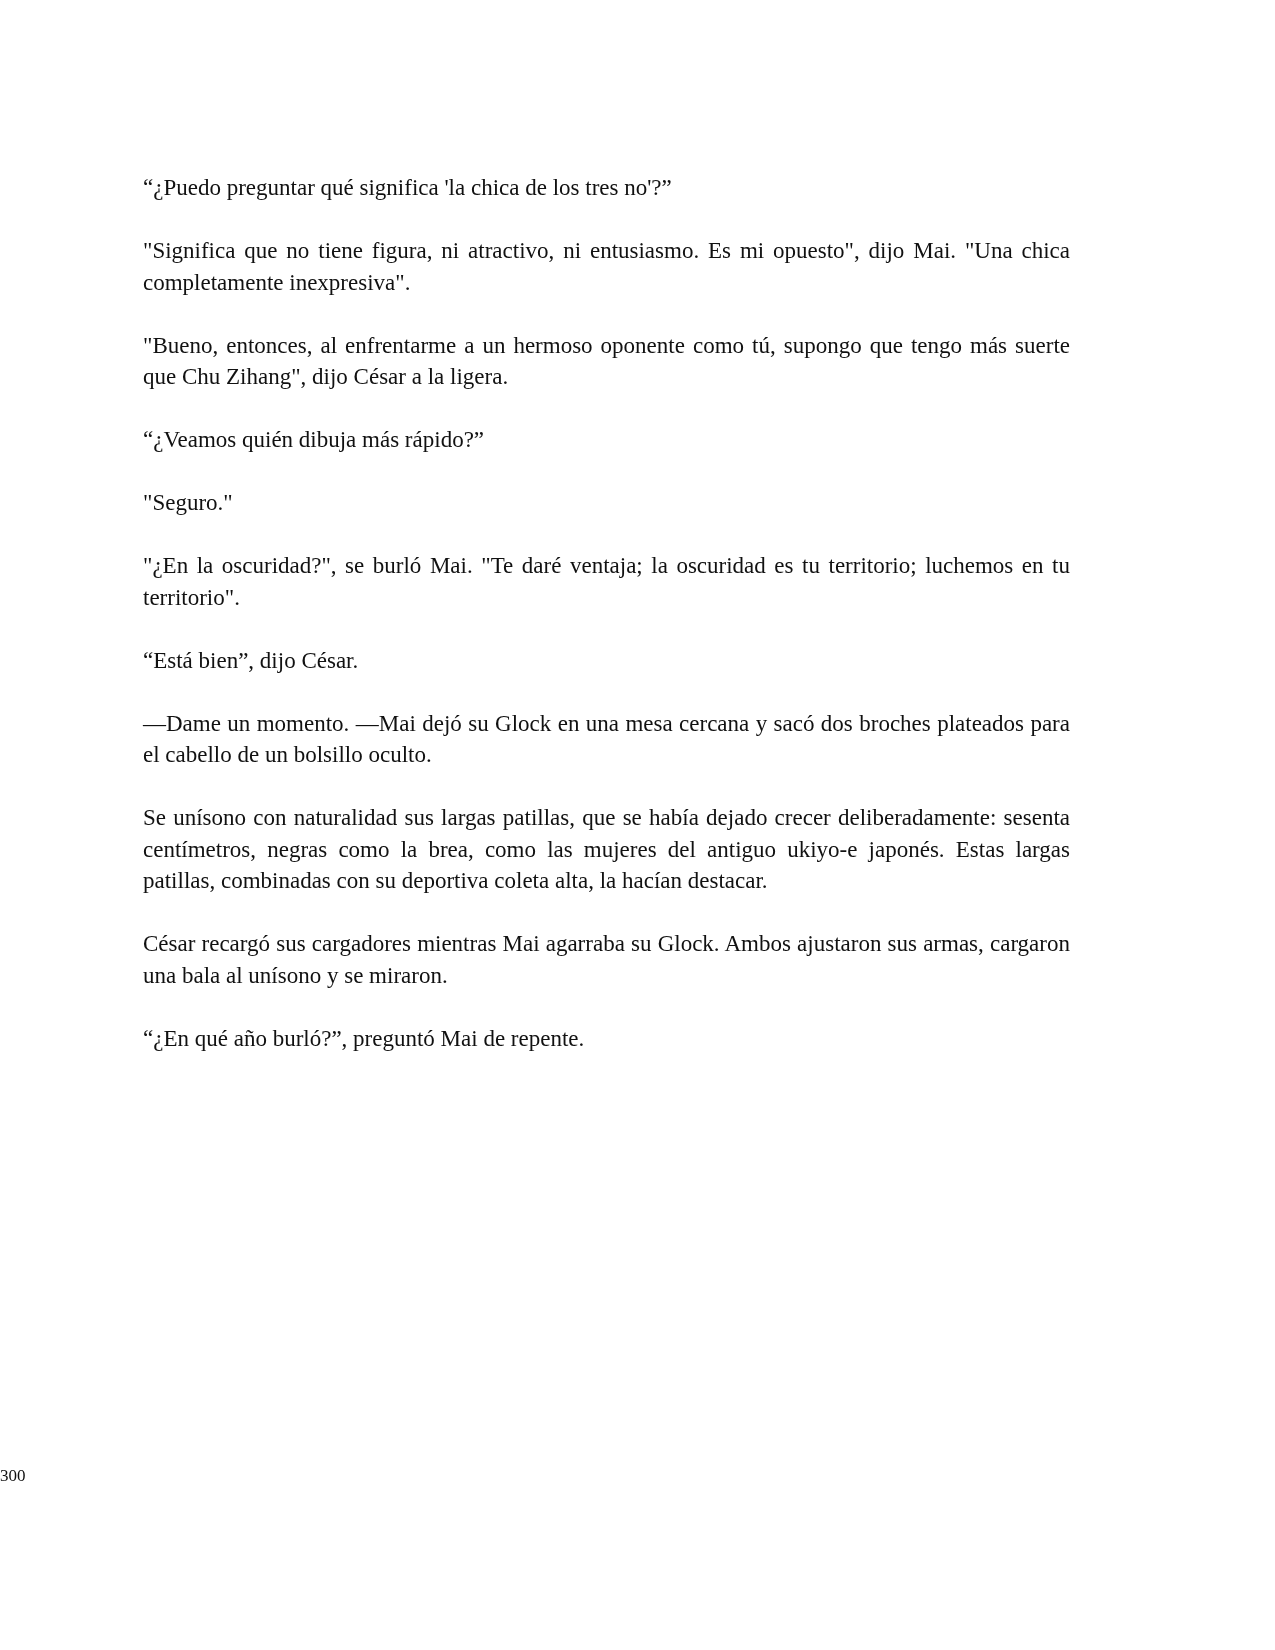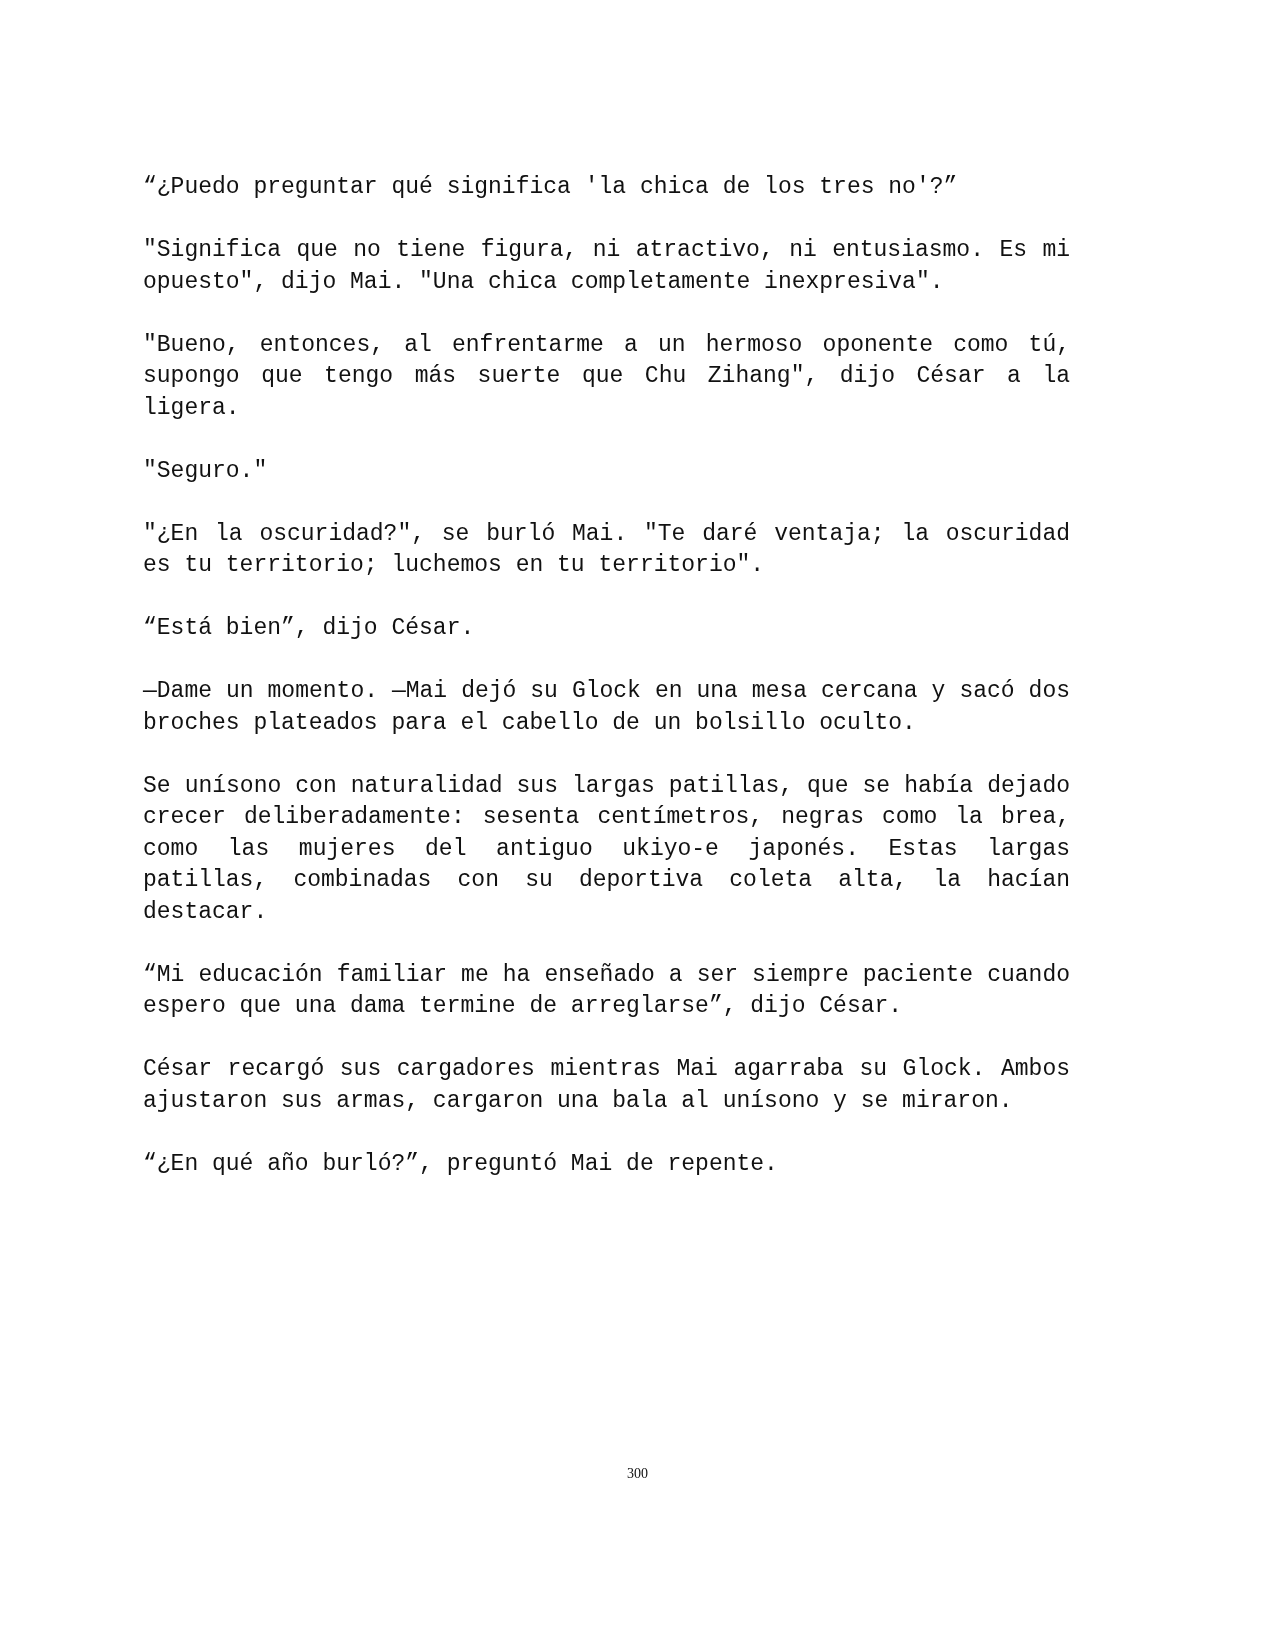--- a/index.html
+++ b/index.html
@@ -1,38 +1,38 @@
 <!DOCTYPE html>
 <html><head>
   <meta charset="utf-8">
   <style>
     html, body { margin: 0; padding: 0; background: #ffffff; }
     body { width: 1275px; height: 1650px; position: relative; overflow: hidden; }
     .page {
       position: absolute; left: 143px; top: 172px; width: 927px;
-      font-family: Liberation Mono, monospace; font-size: 23px; line-height: 31.5px;
+      font-family: Liberation Serif, serif; font-size: 23px; line-height: 31.5px;
       color: #111111;
     }
     .para { margin: 0 0 31.5px 0; text-align: justify; }
     .para.left { text-align: left; }
     .page-number {
-      position: absolute; left: 0; width: 1275px; top: 1466px; text-align: center;
-      font-family: "Liberation Serif", serif; font-size: 14px; color: #111111;
+      position: absolute; left: 0; width: 1275px; top: 1466px; 
+      font-family: "Liberation Serif", serif; font-size: 17px; color: #111111;
     }
   </style>
 </head>
 <body>
 
 <div class="page">
   <p class="para left">“¿Puedo preguntar qué significa 'la chica de los tres no'?”</p>
   <p class="para">"Significa que no tiene figura, ni atractivo, ni entusiasmo. Es mi opuesto", dijo Mai. "Una chica completamente inexpresiva".</p>
   <p class="para">"Bueno, entonces, al enfrentarme a un hermoso oponente como tú, supongo que tengo más suerte que Chu Zihang", dijo César a la ligera.</p>
+  <p class="para left">“¿Veamos quién dibuja más rápido?”</p>
   <p class="para left">"Seguro."</p>
   <p class="para">"¿En la oscuridad?", se burló Mai. "Te daré ventaja; la oscuridad es tu territorio; luchemos en tu territorio".</p>
   <p class="para left">“Está bien”, dijo César.</p>
   <p class="para">—Dame un momento. —Mai dejó su Glock en una mesa cercana y sacó dos broches plateados para el cabello de un bolsillo oculto.</p>
   <p class="para">Se unísono con naturalidad sus largas patillas, que se había dejado crecer deliberadamente: sesenta centímetros, negras como la brea, como las mujeres del antiguo ukiyo-e japonés. Estas largas patillas, combinadas con su deportiva coleta alta, la hacían destacar.</p>
-  <p class="para">“Mi educación familiar me ha enseñado a ser siempre paciente cuando espero que una dama termine de arreglarse”, dijo César.</p>
   <p class="para">César recargó sus cargadores mientras Mai agarraba su Glock. Ambos ajustaron sus armas, cargaron una bala al unísono y se miraron.</p>
   <p class="para left">“¿En qué año burló?”, preguntó Mai de repente.</p>
 </div>
 
 <div class="page-number">300</div>
 
 </body></html>

